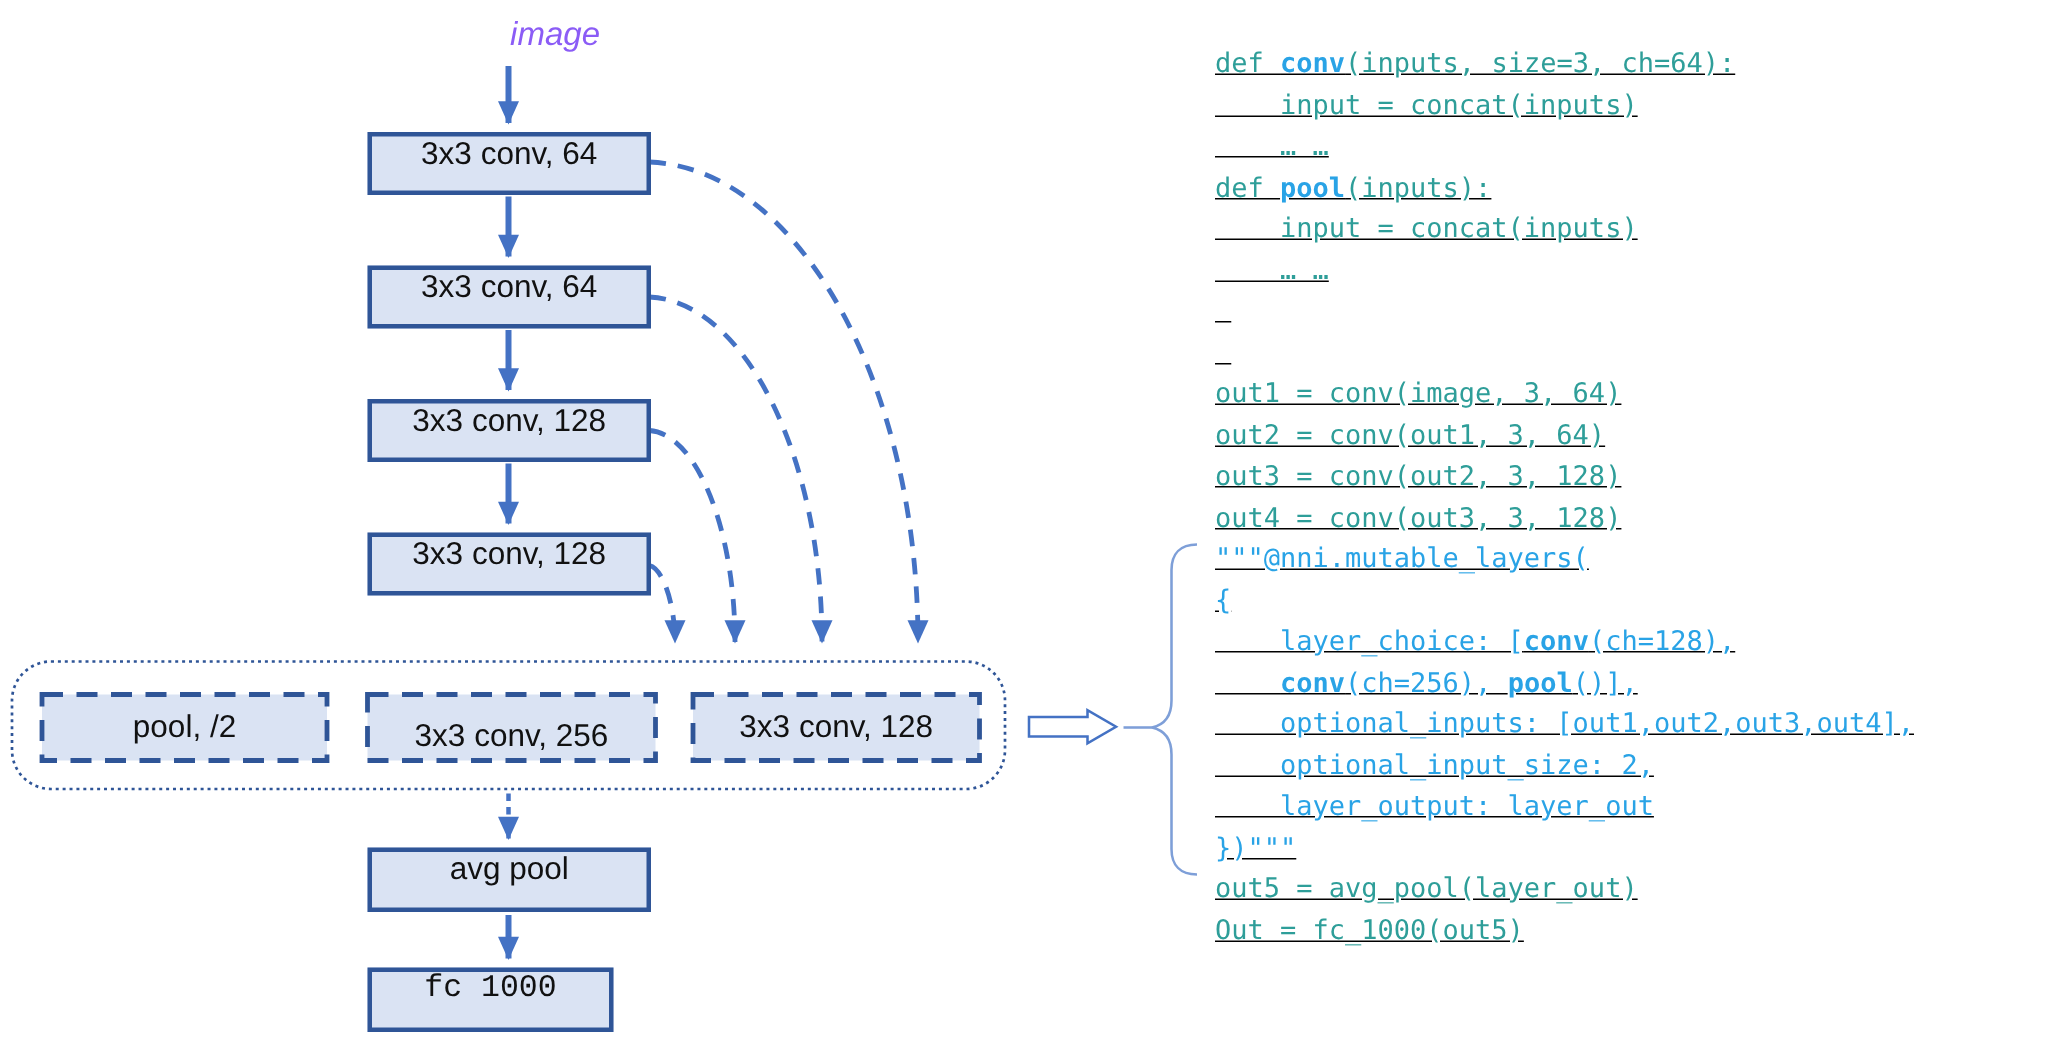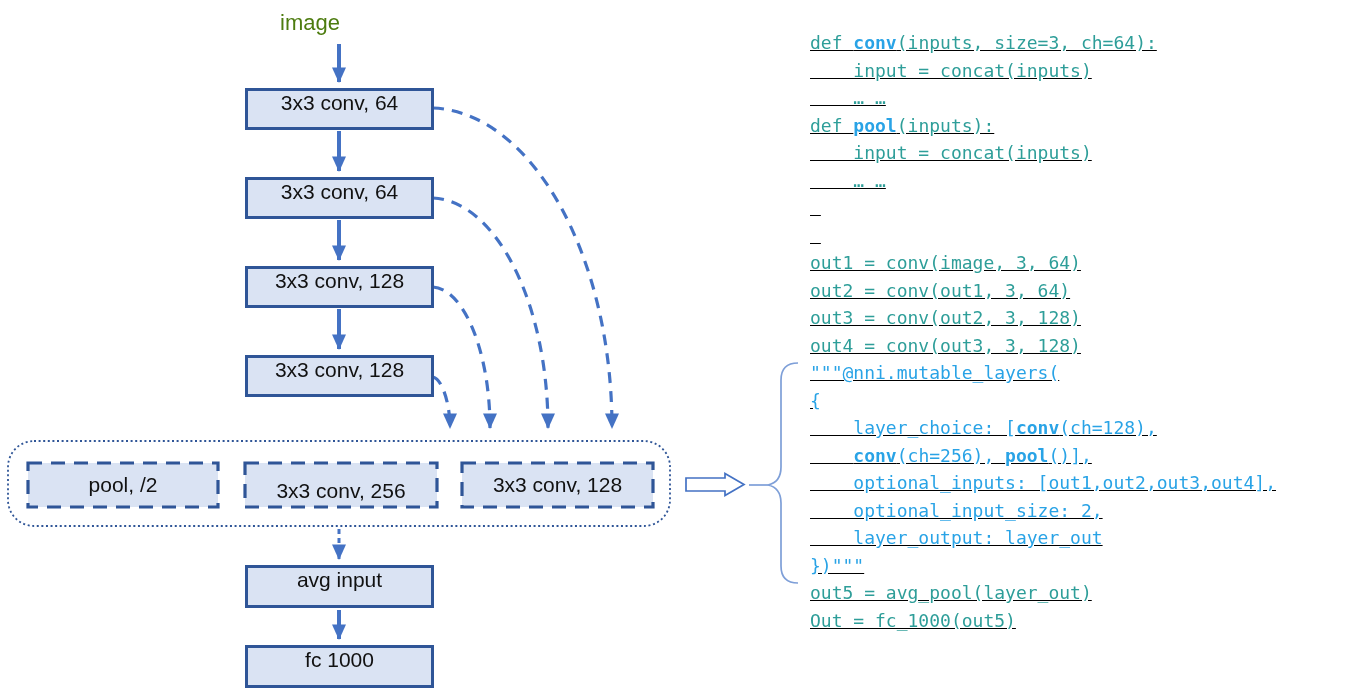--- a/index.html
+++ b/index.html
@@ -4,35 +4,35 @@
 <style>
   * { margin: 0; padding: 0; box-sizing: border-box; }
   html, body { width: 1365px; height: 696px; background: #ffffff; overflow: hidden; }
   body { position: relative; font-family: "Liberation Sans", sans-serif; }
 
   .abs { position: absolute; }
 
   
   #diagram-label-image {
     left: 280px; top: 10px; width: 120px; height: 30px;
-    text-align: left; font-size: 22px; color: #4d7c0f;
+    text-align: right; font-size: 22px; color: #8b5cf6; font-style: italic;
   }
 
   .node-box {
     background: #dae3f3;
     border: 3px solid #2f5597;
     display: flex; align-items: flex-start; justify-content: center;
     font-size: 21px; color: #111111;
   }
   #box-conv1 { left: 245px; top: 88px;  width: 189px; height: 42px; }
   #box-conv2 { left: 245px; top: 177px; width: 189px; height: 42px; }
   #box-conv3 { left: 245px; top: 266px; width: 189px; height: 42px; }
   #box-conv4 { left: 245px; top: 355px; width: 189px; height: 42px; }
   #box-avgpool { left: 245px; top: 565px; width: 189px; height: 43px; }
-  #box-fc     { left: 245px; top: 645px; width: 189px; height: 43px; }
+  #box-fc     { left: 245px; top: 645px; width: 164px; height: 43px; font-family: Liberation Mono, monospace; }
 
   .choice-label {
     display: flex; align-items: center; justify-content: center;
     font-size: 21px; color: #111111;
   }
   #label-pool    { left: 28px;  top: 463px; width: 190px; height: 44px; }
   #label-conv256 { left: 245px; top: 463px; width: 192px; height: 56px; }
   #label-conv128 { left: 462px; top: 463px; width: 191px; height: 44px; }
 
   #connector-svg { left: 0; top: 0; }
@@ -96,19 +96,19 @@
 </div>
 <div id="box-conv4" class="abs node-box">
   <span>3x3 conv, 128</span>
 </div>
 
 <div id="label-pool" class="abs choice-label">pool, /2</div>
 <div id="label-conv256" class="abs choice-label">3x3 conv, 256</div>
 <div id="label-conv128" class="abs choice-label">3x3 conv, 128</div>
 
 <div id="box-avgpool" class="abs node-box">
-  <span>avg input</span>
+  <span>avg pool</span>
 </div>
 <div id="box-fc" class="abs node-box">
   <span>fc 1000</span>
 </div>
 
 <div id="code-block" class="abs"><div class="code-line"><span class="c-teal">def </span><span class="c-blue c-bold">conv</span><span class="c-teal">(inputs, size=3, ch=64):</span></div><div class="code-line"><span class="c-teal">    input = concat(inputs)</span></div><div class="code-line"><span class="c-teal">    … …</span></div><div class="code-line"><span class="c-teal">def </span><span class="c-blue c-bold">pool</span><span class="c-teal">(inputs):</span></div><div class="code-line"><span class="c-teal">    input = concat(inputs)</span></div><div class="code-line"><span class="c-teal">    … …</span></div><div class="code-line">&nbsp;</div><div class="code-line">&nbsp;</div><div class="code-line"><span class="c-teal">out1 = conv(image, 3, 64)</span></div><div class="code-line"><span class="c-teal">out2 = conv(out1, 3, 64)</span></div><div class="code-line"><span class="c-teal">out3 = conv(out2, 3, 128)</span></div><div class="code-line"><span class="c-teal">out4 = conv(out3, 3, 128)</span></div><div class="code-line"><span class="c-blue">"""@nni.mutable_layers(</span></div><div class="code-line"><span class="c-blue">{</span></div><div class="code-line"><span class="c-blue">    layer_choice: [</span><span class="c-blue c-bold">conv</span><span class="c-blue">(ch=128),</span></div><div class="code-line"><span class="c-blue">    </span><span class="c-blue c-bold">conv</span><span class="c-blue">(ch=256), </span><span class="c-blue c-bold">pool</span><span class="c-blue">()],</span></div><div class="code-line"><span class="c-blue">    optional_inputs: [out1,out2,out3,out4],</span></div><div class="code-line"><span class="c-blue">    optional_input_size: 2,</span></div><div class="code-line"><span class="c-blue">    layer_output: layer_out</span></div><div class="code-line"><span class="c-blue">})"""</span></div><div class="code-line"><span class="c-teal">out5 = avg_pool(layer_out)</span></div><div class="code-line"><span class="c-teal">Out = fc_1000(out5)</span></div></div>
 
 </body></html>

